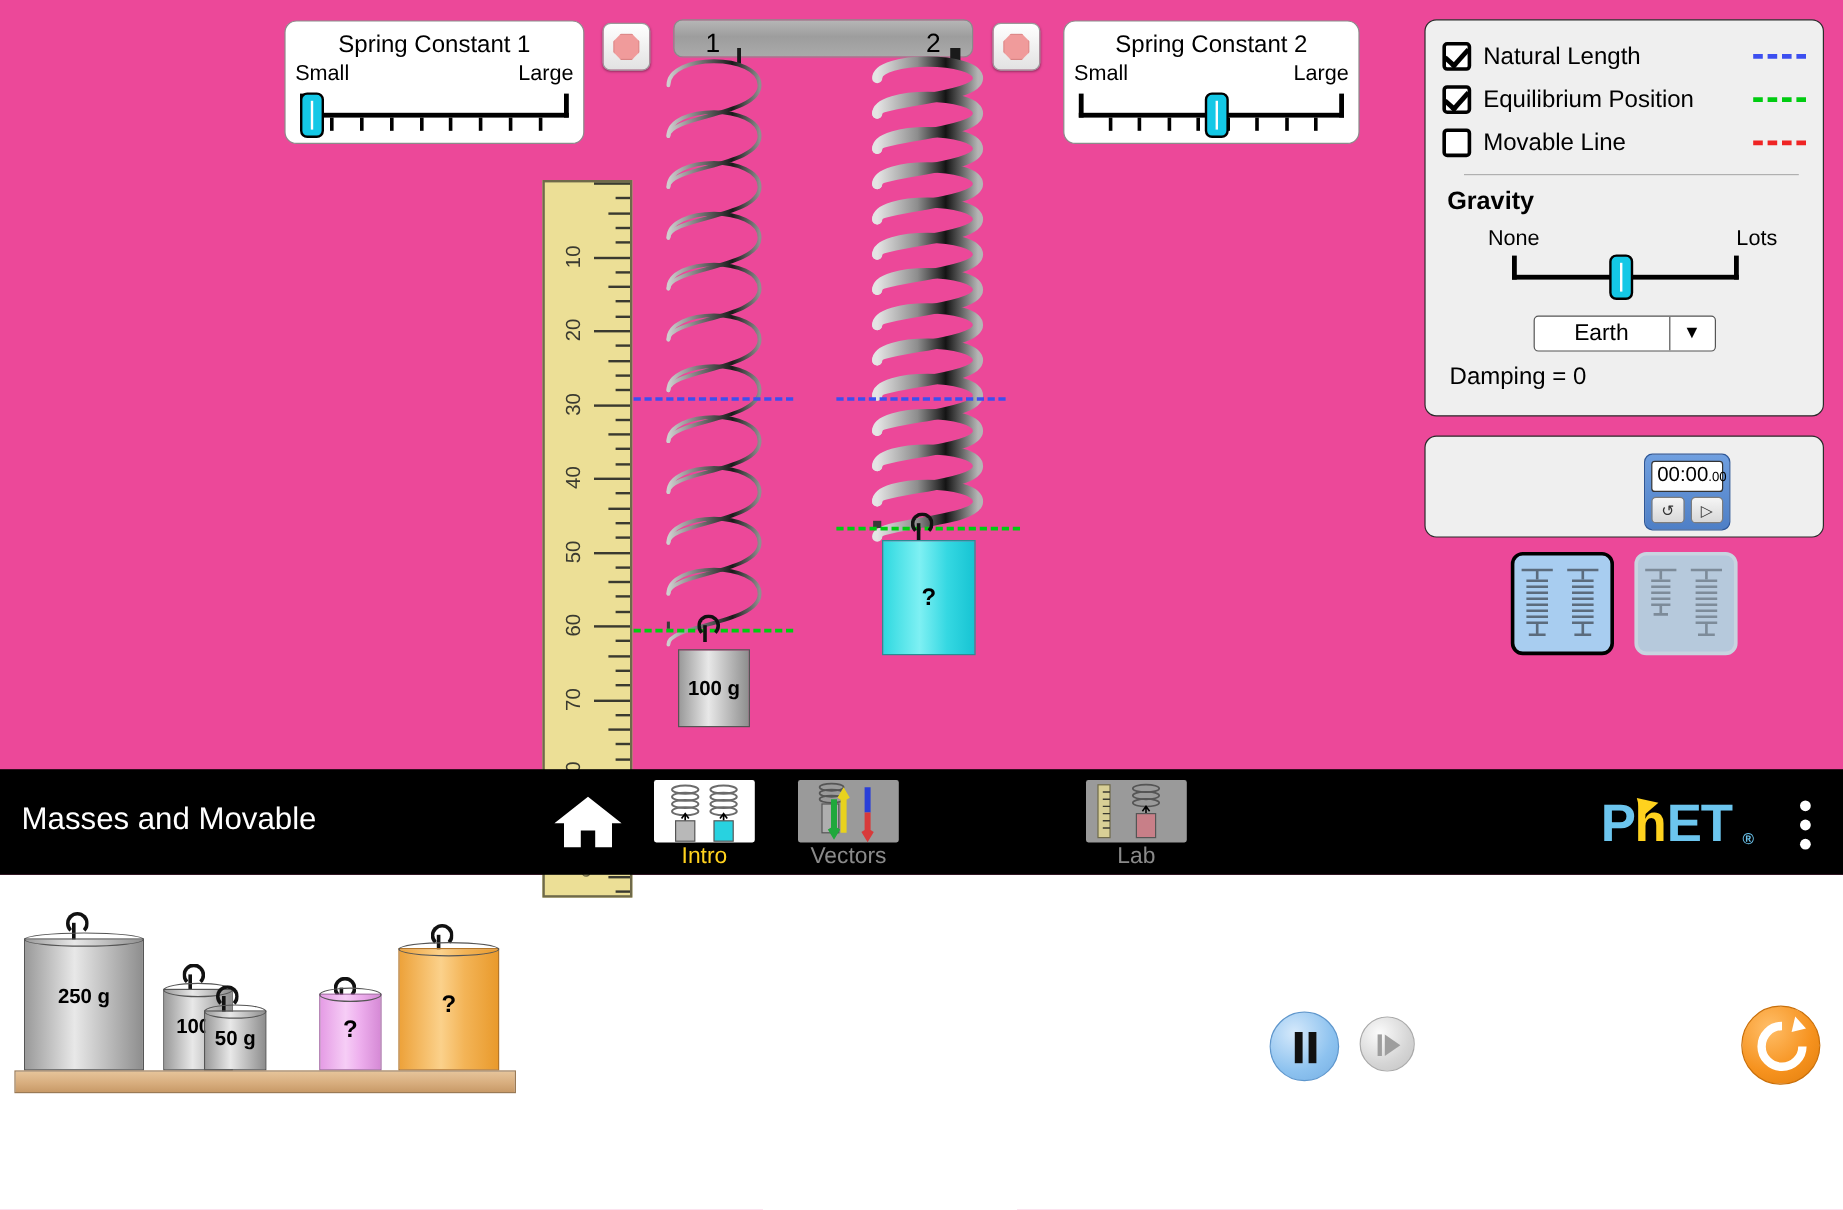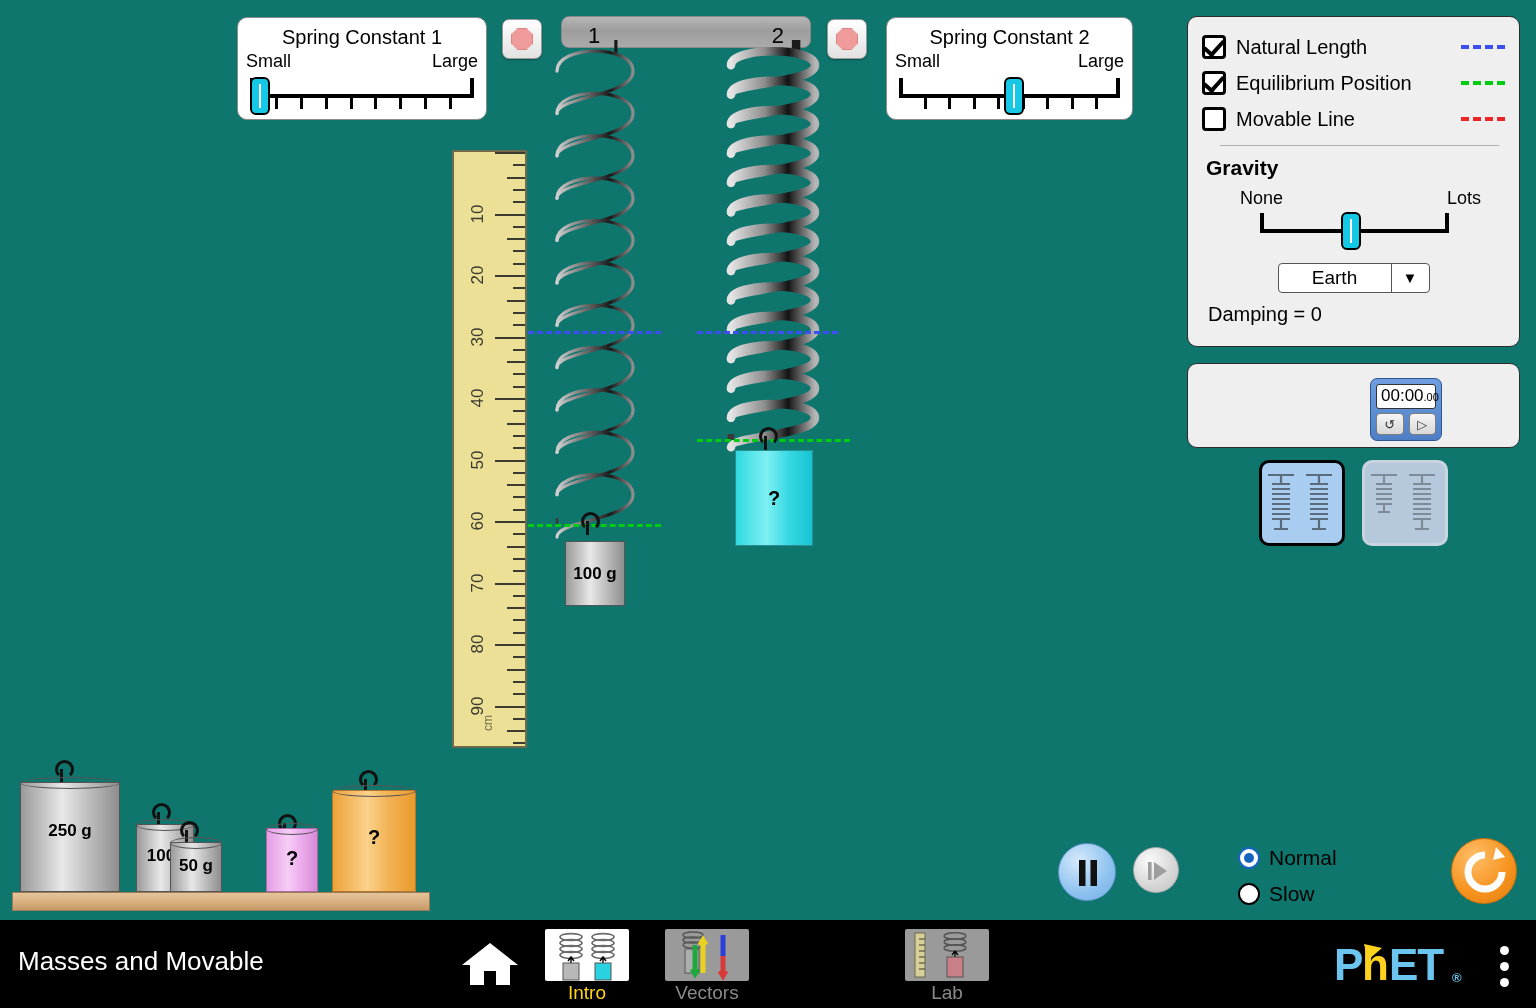--- a/index.html
+++ b/index.html
@@ -1,21 +1,21 @@
 <!DOCTYPE html>
 <html><head>
 <meta charset="utf-8">
 <style>
   * { box-sizing: border-box; margin: 0; padding: 0; }
   html, body {
     width: 1536px; height: 1008px;
     font-family: "Liberation Sans", sans-serif;
     background: #ffffff; overflow: hidden;
   }
-  #stage { position: relative; width: 1536px; height: 1008px; background: #0f766e; }
+  #stage { position: relative; width: 1536px; height: 729px; background: #ec4899; }
 
   
   .panel-white {
     position: absolute; background: #fff;
     border: 1px solid #8b8b8b; border-radius: 10px;
   }
   .panel-grey {
     position: absolute; background: #efefef;
     border: 1px solid #2b2b2b; border-radius: 10px;
   }
@@ -565,30 +565,20 @@
       <rect x="31.5" y="16" width="6.5" height="26" fill="#111"></rect>
     </svg>
   </div>
   <div class="round-btn" id="step-btn" style="left:1133px; top:847px; width:46px; height:46px;">
     <svg width="46" height="46" viewBox="0 0 46 46">
       <rect x="14" y="14" width="3.6" height="18" fill="#9e9e9e"></rect>
       <path d="M20 14 L33 23 L20 32 Z" fill="#9e9e9e"></path>
     </svg>
   </div>
 
-  <div style="position:absolute; left:1238px; top:840px;">
-    <div class="radio-row">
-      <span class="radio on"></span>
-      <span class="radio-label">Normal</span>
-    </div>
-    <div class="radio-row">
-      <span class="radio"></span>
-      <span class="radio-label">Slow</span>
-    </div>
-  </div>
 
   <div class="round-btn" id="reset-btn" style="left:1451px; top:838px; width:66px; height:66px;">
     <svg width="66" height="66" viewBox="0 0 66 66">
       <path d="M33 16 A17 17 0 1 0 50 33" stroke="#fff" stroke-width="7" fill="none" stroke-linecap="butt"></path>
       <path d="M44 8 L53 18 L41 21 Z" fill="#fff"></path>
     </svg>
   </div>
 
   <div id="navbar">
     <div id="sim-title">Masses and Movable</div>

